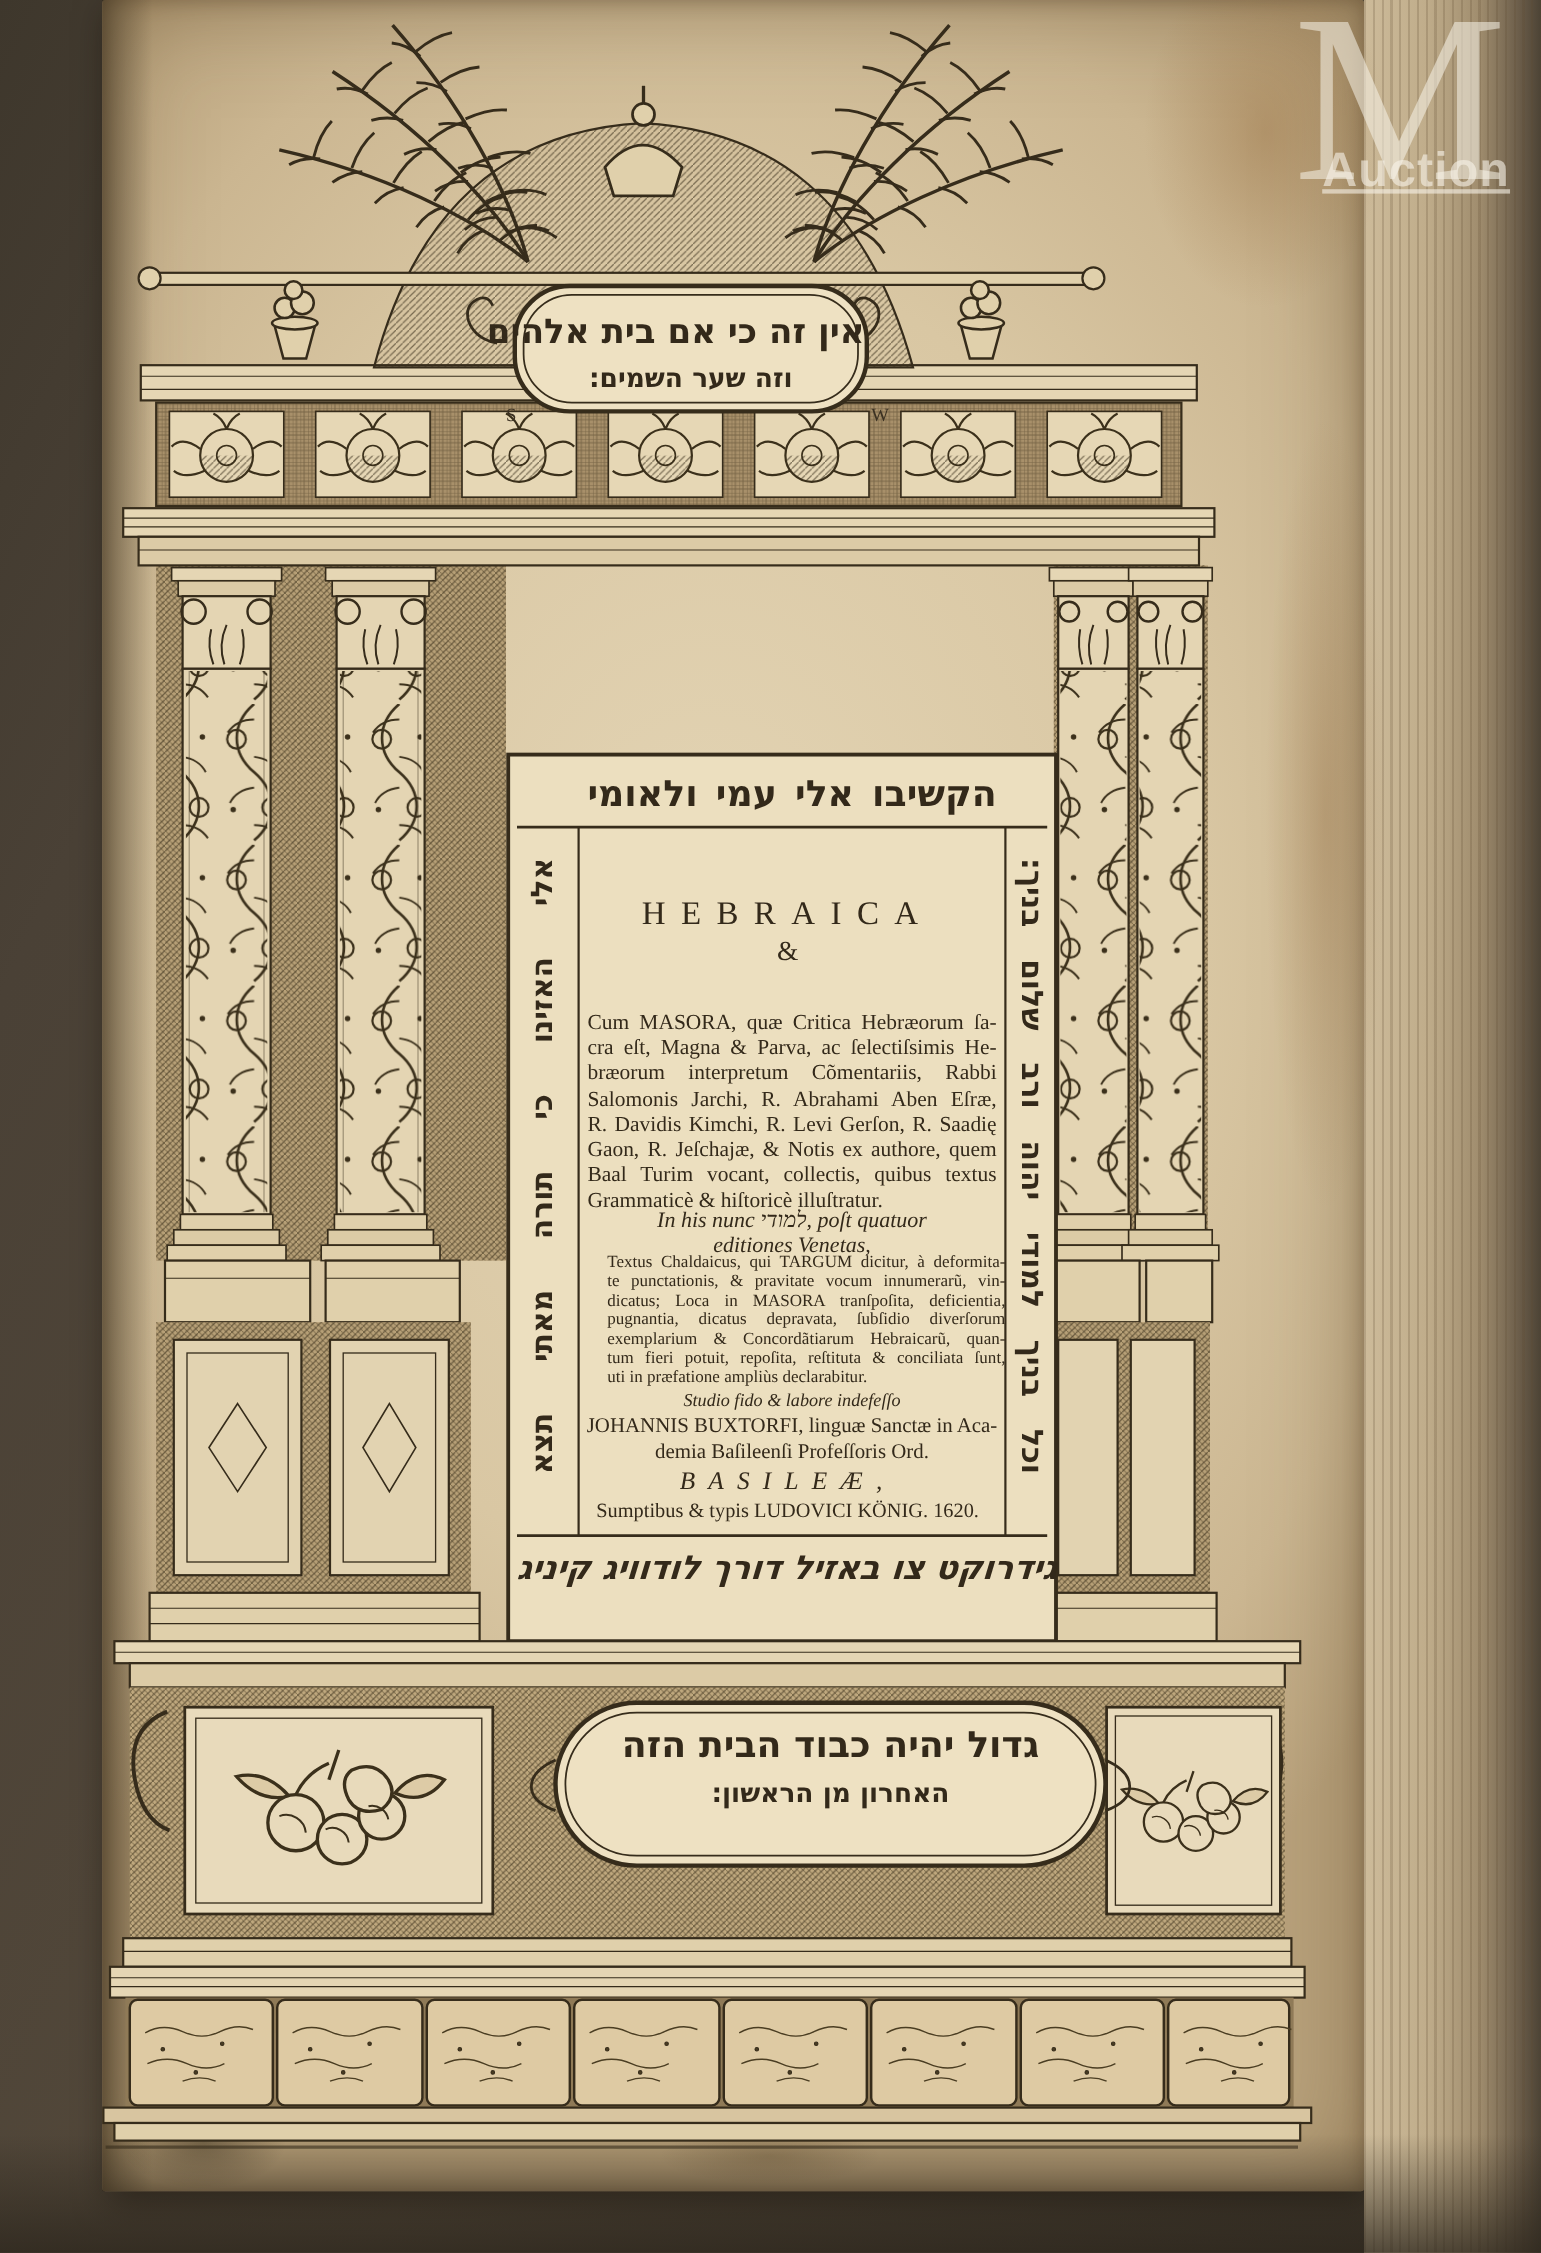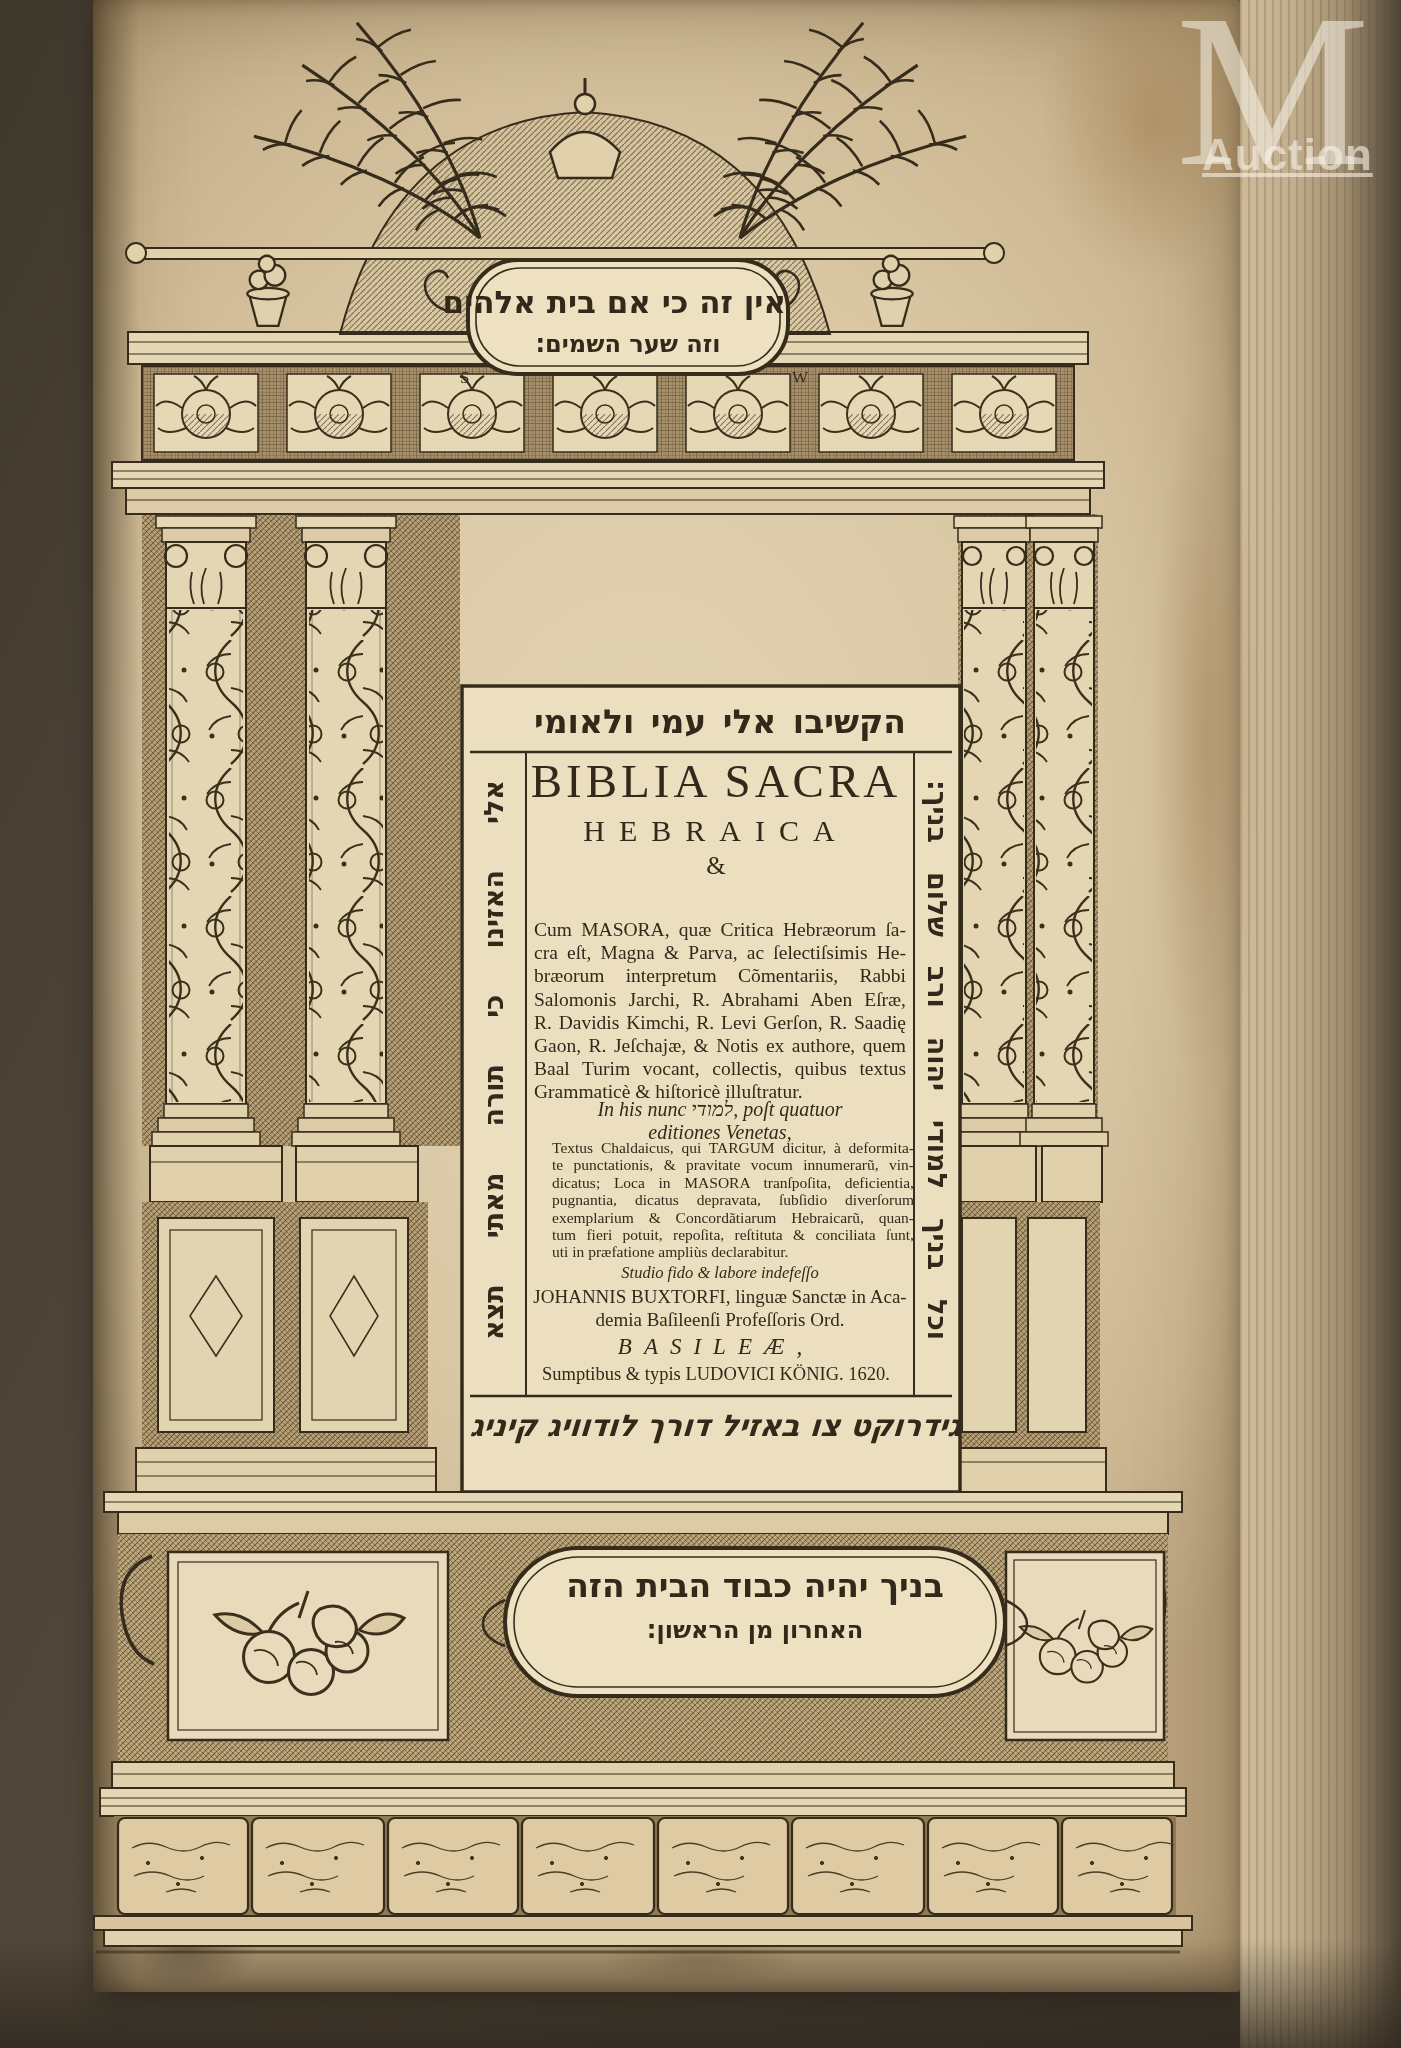--- a/index.html
+++ b/index.html
@@ -347,21 +347,20 @@
       <line x1="96" y1="1952" x2="1180" y2="1952" stroke-width="3" opacity=".6"></line>
     </g>
   </svg>
 
   <div class="etext heb center cart1">אין זה כי אם בית אלהים</div>
   <div class="etext heb center cart2">וזה שער השמים:</div>
   <div class="etext mark markS">S</div>
   <div class="etext mark markW">W</div>
 
   <div class="etext heb hd-heb">הקשיבו אלי עמי ולאומי</div>
-  <div class="etext center t-biblia">BIBLIA SACRA</div>
   <div class="etext center t-hebraica">HEBRAICA</div>
   <div class="etext center t-amp">&amp;</div>
 
   <div class="etext para p1">
     <div class="ln">Cum MASORA, quæ Critica Hebræorum ſa-</div>
     <div class="ln">cra eſt, Magna &amp; Parva, ac ſelectiſsimis He-</div>
     <div class="ln">bræorum interpretum Cõmentariis, Rabbi</div>
     <div class="ln">Salomonis Jarchi, R. Abrahami Aben Eſræ,</div>
     <div class="ln">R. Davidis Kimchi, R. Levi Gerſon, R. Saadię</div>
     <div class="ln">Gaon, R. Jeſchajæ, &amp; Notis ex authore, quem</div>
@@ -385,21 +384,21 @@
   <div class="etext ital center studio">Studio fido &amp; labore indefeſſo</div>
   <div class="etext center auth1">JOHANNIS BUXTORFI, linguæ Sanctæ in Aca-</div>
   <div class="etext center auth2">demia Baſileenſi Profeſſoris Ord.</div>
   <div class="etext ital center basil">BASILEÆ,</div>
   <div class="etext center sumpt">Sumptibus &amp; typis LUDOVICI KÖNIG. 1620.</div>
   <div class="etext heb center curs">גידרוקט צו באזיל דורך לודוויג קיניג</div>
 
   <div class="etext heb vheb vl">אלי האזינו כי תורה מאתי תצא</div>
   <div class="etext heb vheb vr">וכל בניך למודי יהוה ורב שלום בניך:</div>
 
-  <div class="etext heb center bcart1">בניך יהיה כבוד הבית הזה</div>
+  <div class="etext heb center bcart1">גדול יהיה כבוד הבית הזה</div>
   <div class="etext heb center bcart2">האחרון מן הראשון:</div>
 
   <div class="stain" style="left:1040px;top:-40px;width:220px;height:320px;background:radial-gradient(closest-side,rgba(150,108,60,.38),rgba(150,108,60,0));"></div>
   <div class="stain" style="left:1150px;top:380px;width:110px;height:720px;background:radial-gradient(closest-side,rgba(146,104,58,.30),rgba(146,104,58,0));"></div>
   <div class="stain" style="left:980px;top:1250px;width:16px;height:16px;background:rgba(138,64,32,.55);"></div>
   <div class="stain" style="left:1008px;top:1282px;width:12px;height:12px;background:rgba(138,64,32,.5);"></div>
   <div class="stain" style="left:992px;top:1318px;width:9px;height:9px;background:rgba(138,64,32,.5);"></div>
   <div class="stain" style="left:1042px;top:1300px;width:7px;height:7px;background:rgba(138,64,32,.45);"></div>
   <div class="stain" style="left:110px;top:1905px;width:150px;height:85px;background:radial-gradient(closest-side,rgba(60,48,30,.5),rgba(60,48,30,0));"></div>
   <div class="stain" style="left:600px;top:1935px;width:200px;height:50px;background:radial-gradient(closest-side,rgba(90,70,40,.32),rgba(90,70,40,0));"></div>

